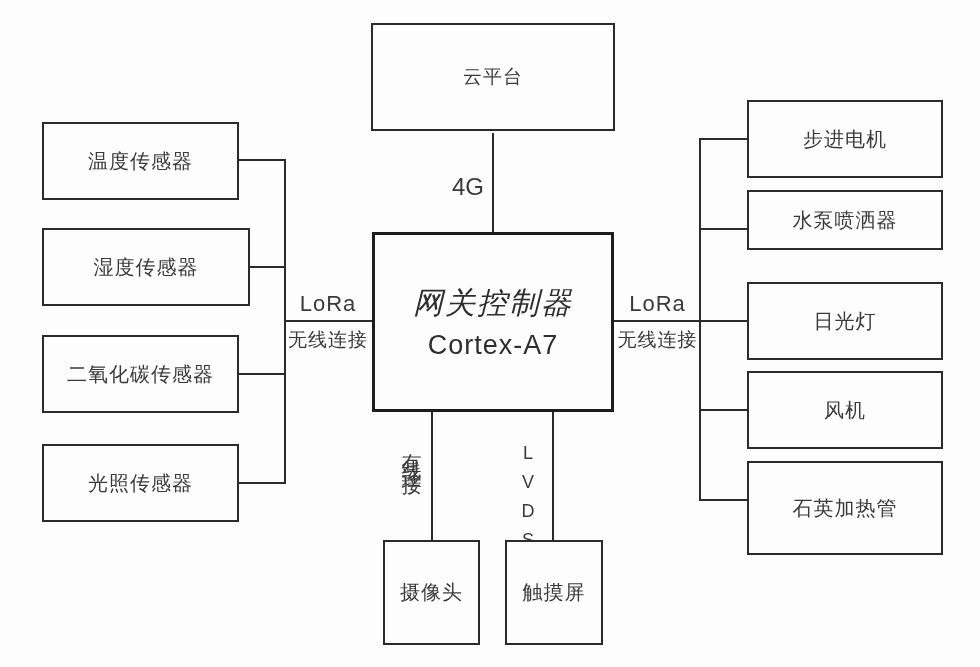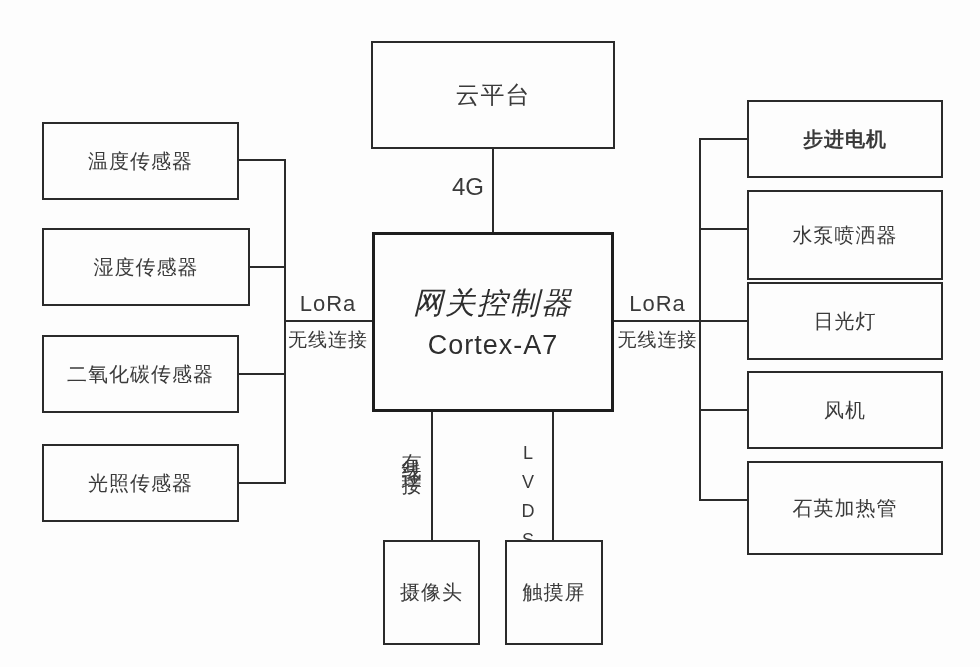--- a/index.html
+++ b/index.html
@@ -75,21 +75,21 @@
 
   <div class="lbl lbl-proto" style="left:284px; top:291px; width:88px;">LoRa</div>
   <div class="lbl lbl-linktype" style="left:280px; top:327px; width:96px;">无线连接</div>
 
   <div class="lbl lbl-proto" style="left:614px; top:291px; width:87px;">LoRa</div>
   <div class="lbl lbl-linktype" style="left:610px; top:327px; width:95px;">无线连接</div>
 
   <div class="lbl lbl-vert" style="left:399px; top:437px; height:100px;">有线连接</div>
   <div class="lbl lbl-vert lbl-lvds" style="left:517px; top:443px; height:96px;">LVDS</div>
 
-  <div class="box" style="left:371px; top:41px; width:244px; height:108px; font-size:24px;">
+  <div class="box" style="left:371px; top:23px; width:244px; height:108px; font-size:19px;">
     <span>云平台</span>
   </div>
 
   <div class="box thick" style="left:372px; top:232px; width:242px; height:180px;">
     <div class="gateway-inner">
       <div class="gateway-title">网关控制器</div>
       <div class="gateway-sub">Cortex-A7</div>
     </div>
   </div>
 
@@ -99,24 +99,24 @@
   <div class="box" style="left:42px; top:228px; width:208px; height:78px;">
     <span>湿度传感器</span>
   </div>
   <div class="box" style="left:42px; top:444px; width:197px; height:78px;">
     <span>光照传感器</span>
   </div>
   <div class="box" style="left:42px; top:335px; width:197px; height:78px;">
     <span>二氧化碳传感器</span>
   </div>
 
-  <div class="box" style="left:747px; top:100px; width:196px; height:78px;font-weight:bold;">
+  <div class="box" style="left:747px; top:100px; width:196px; height:78px;">
     <span>步进电机</span>
   </div>
-  <div class="box" style="left:747px; top:190px; width:196px; height:90px;">
+  <div class="box" style="left:747px; top:190px; width:196px; height:60px;">
     <span>水泵喷洒器</span>
   </div>
   <div class="box" style="left:747px; top:282px; width:196px; height:78px;">
     <span>日光灯</span>
   </div>
   <div class="box" style="left:747px; top:371px; width:196px; height:78px;">
     <span>风机</span>
   </div>
   <div class="box" style="left:747px; top:461px; width:196px; height:94px;">
     <span>石英加热管</span>

